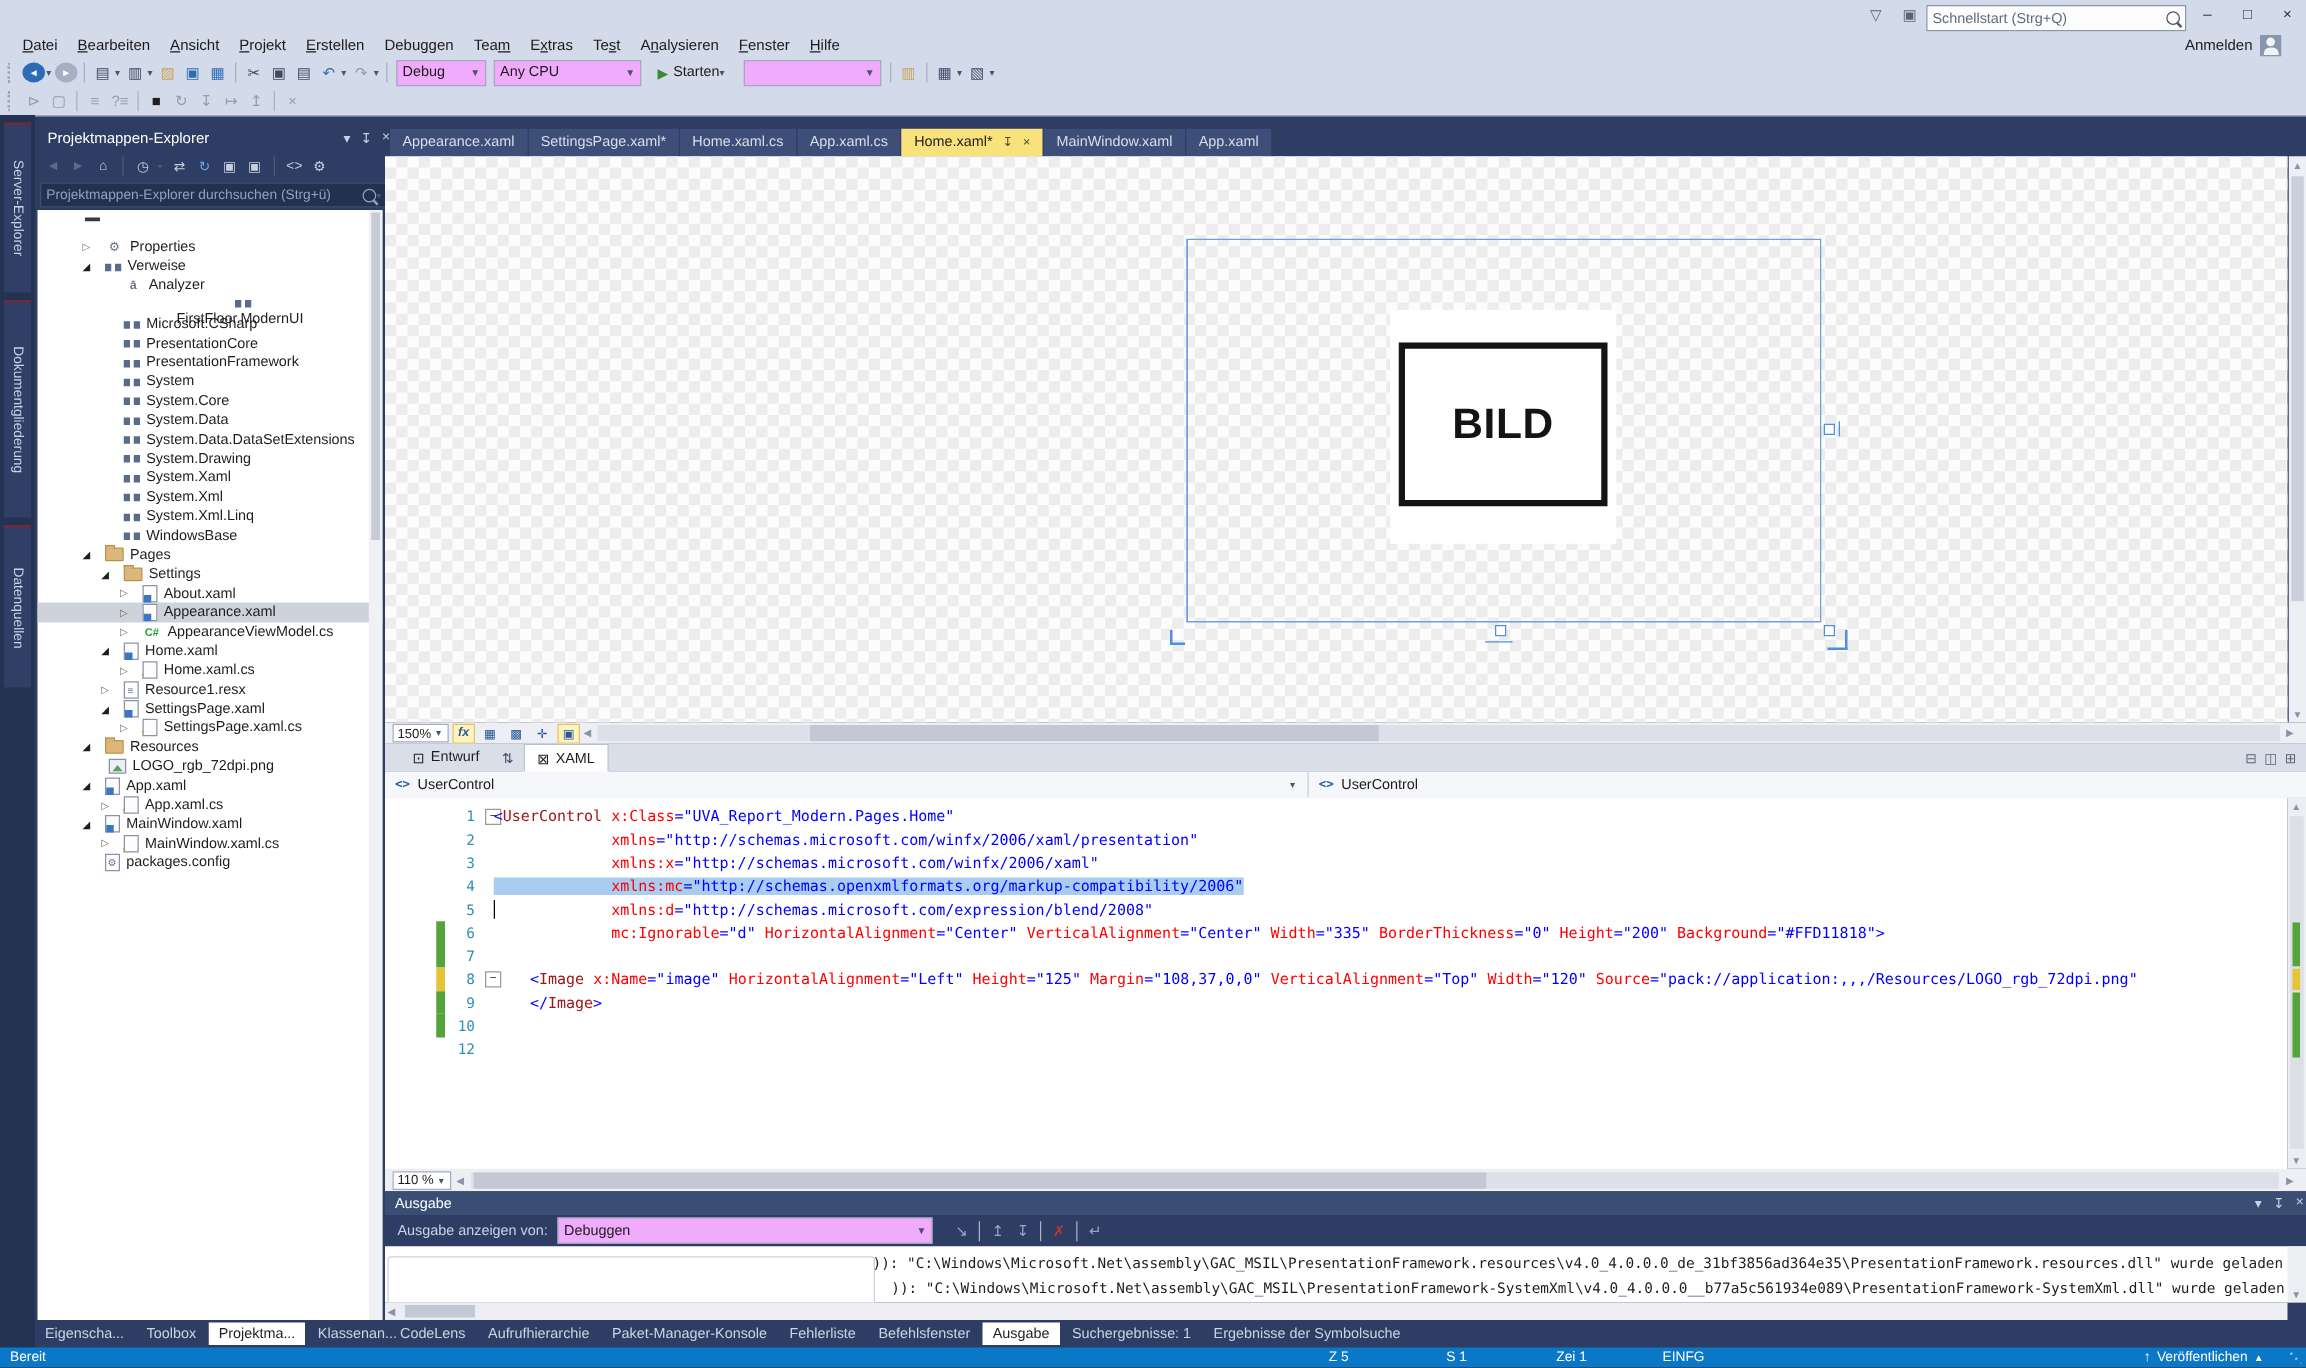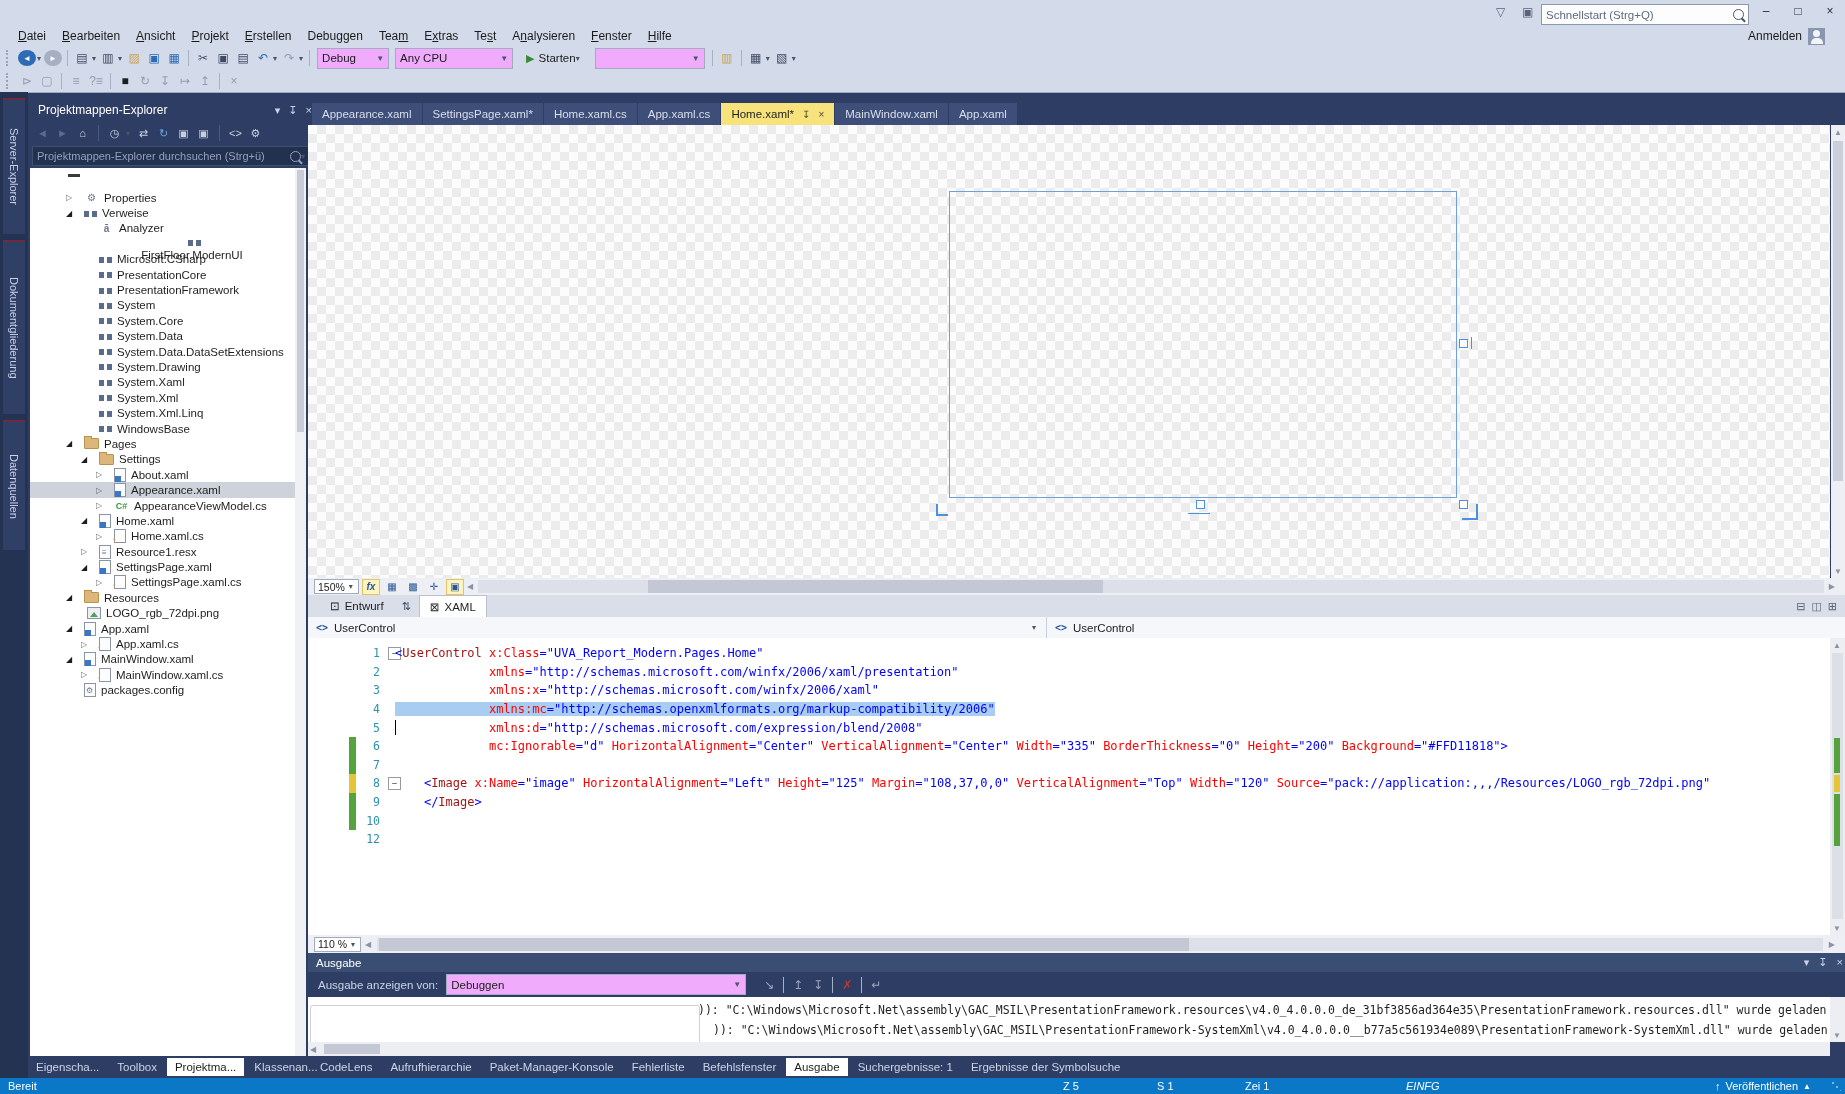--- a/index.html
+++ b/index.html
@@ -525,20 +525,25 @@
     <span class="dtab">
       <span>MainWindow.xaml</span>
     </span>
     <span class="dtab">
       <span>App.xaml</span>
     </span>
   </div>
 
 <div class="abs" id="designer">
   <div id="redrect">
+    <div id="bildbox">
+      <div id="bildframe">
+        <span id="bildtext">BILD</span>
+      </div>
+    </div>
     <span class="handle" style="left:509px;top:147px;"></span>
     <span class="adorn-line" style="left:521px;top:145px;width:1px;height:12px;"></span>
     <span class="handle" style="left:246px;top:308px;"></span>
     <span class="adorn-line" style="left:238px;top:321px;width:22px;height:1px;"></span>
     <span class="handle" style="left:509px;top:308px;"></span>
     <span class="adorn-corner" style="left:512px;top:312px;"></span>
     <span class="adorn-cornerL" style="left:-14px;top:312px;"></span>
   </div>
 </div>
 <div class="abs" id="dvscroll">
@@ -685,20 +690,20 @@
       <span class="ptab">Suchergebnisse: 1</span>
       <span class="ptab">Ergebnisse der Symbolsuche</span>
     </span>
 </div>
 
 <div class="abs" id="statusbar">
   <span class="sitem" style="left:8px;">Bereit</span>
   <span class="sitem" style="left:1063px;">Z 5</span>
   <span class="sitem" style="left:1157px;">S 1</span>
   <span class="sitem" style="left:1245px;">Zei 1</span>
-  <span class="sitem" style="left:1406px;font-style:italic;">EINFG</span>
+  <span class="sitem" style="left:1330px;">EINFG</span>
   <span id="publish">
     <span>↑</span>
     <span>Veröffentlichen</span>
     <span style="font-size:8px;">▲</span>
   </span>
   <span id="sgrip"></span>
 </div>
 
 </body></html>

